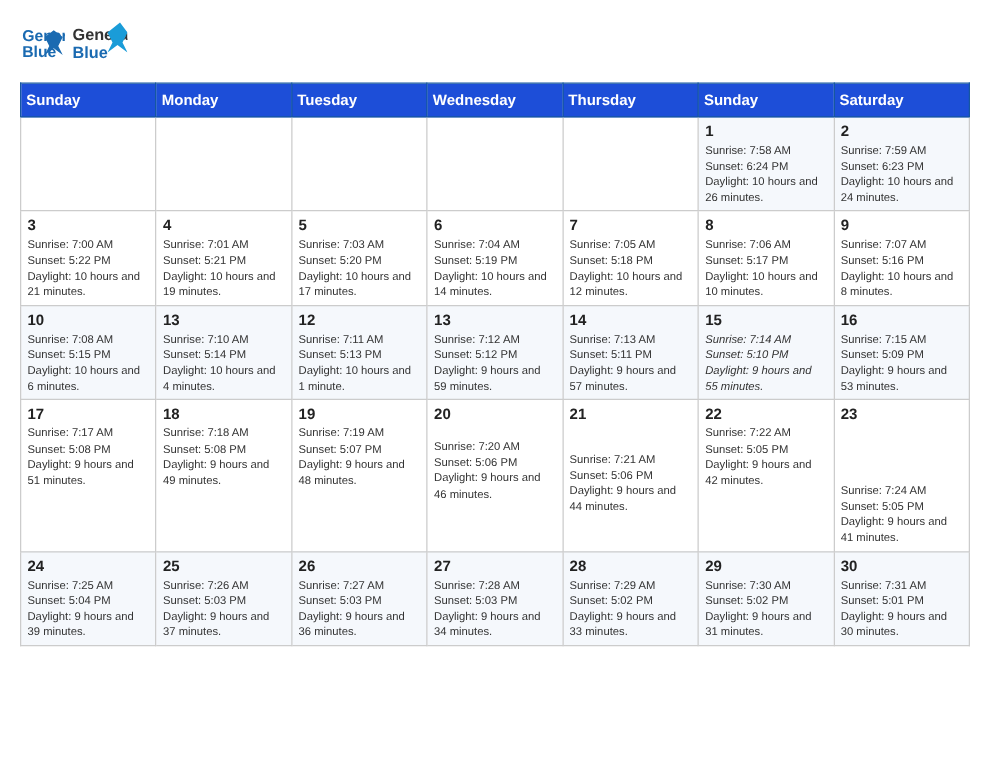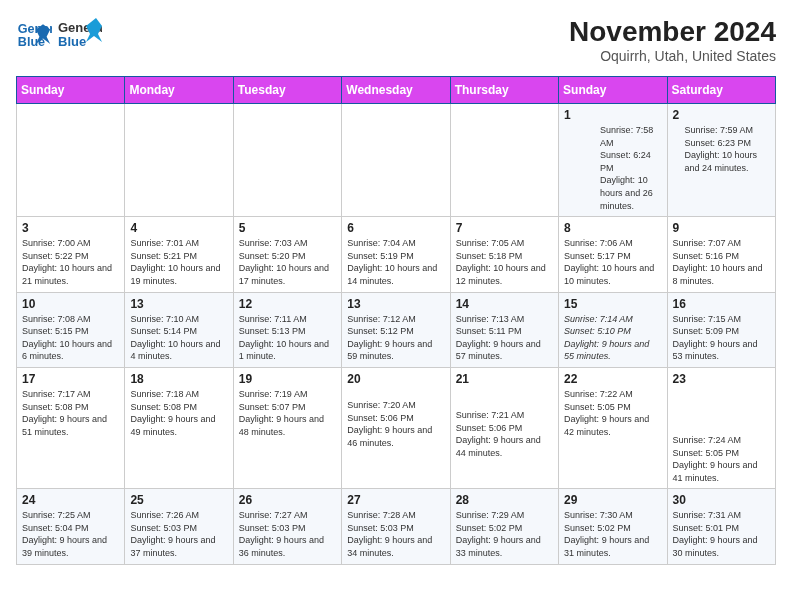--- a/index.html
+++ b/index.html
@@ -27,21 +27,21 @@
     }
     .title-block { text-align: right; }
     .title-block h1 { font-size: 28px; font-weight: bold; color: #222; }
     .title-block h2 { font-size: 14px; font-weight: normal; color: #555; }
     .calendar {
       width: 100%;
       border-collapse: collapse;
       border: 1px solid #ccc;
     }
     .calendar thead th {
-      background: #d946ef;
+      background: #1d4ed8;
       color: #fff;
       font-size: 12px;
       font-weight: bold;
       padding: 6px 4px;
       text-align: left;
       border: 1px solid #1557a0;
     }
     .calendar tbody td {
       vertical-align: top;
       padding: 4px 5px;
@@ -84,24 +84,20 @@
     <div>
       <div style="display:flex;align-items:center;gap:2px;">
         <svg width="44" height="38" viewBox="0 0 44 38">
           <text x="0" y="16" font-size="13" font-weight="bold" fill="#333">General</text>
           <text x="0" y="30" font-size="13" font-weight="bold" fill="#1a6ab1">Blue</text>
           <polygon points="38,2 44,10 40,18 44,26 36,20 28,26 32,18 28,10" fill="#1a9cd8"></polygon>
         </svg>
       </div>
     </div>
   </div>
-  <div class="title-block">
-    <h1>November 2024</h1>
-    <h2>Oquirrh, Utah, United States</h2>
-  </div>
 </div>
 
 <table class="calendar">
   <thead>
     <tr>
     <th>Sunday</th>
         <th>Monday</th>
         <th>Tuesday</th>
         <th>Wednesday</th>
         <th>Thursday</th>
@@ -111,27 +107,27 @@
   </thead>
   <tbody>
   <tr>
         <td class="empty"></td>
         <td class="empty"></td>
         <td class="empty"></td>
         <td class="empty"></td>
         <td class="empty"></td>
         <td>
           <div class="day-number">1</div>
-          <div class="day-info" style="white-space: pre-line; margin-left: 36px;">Sunrise: 7:58 AM
+          <div class="day-info" style="white-space: pre-line;">Sunrise: 7:58 AM
 Sunset: 6:24 PM
 Daylight: 10 hours and 26 minutes.</div>
         </td>
         <td>
           <div class="day-number">2</div>
-          <div class="day-info" style="white-space: pre-line; margin-left: 12px;">Sunrise: 7:59 AM
+          <div class="day-info" style="white-space: pre-line;">Sunrise: 7:59 AM
 Sunset: 6:23 PM
 Daylight: 10 hours and 24 minutes.</div>
         </td>
       </tr>
       <tr>
         <td>
           <div class="day-number">3</div>
           <div class="day-info" style="white-space: pre-line;">Sunrise: 7:00 AM
 Sunset: 5:22 PM
 Daylight: 10 hours and 21 minutes.</div>

